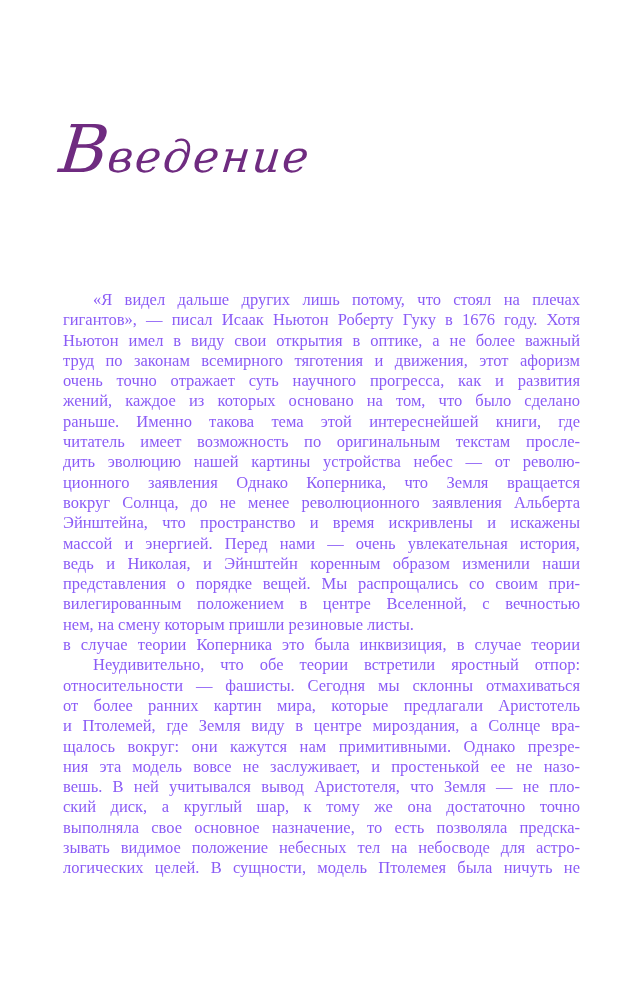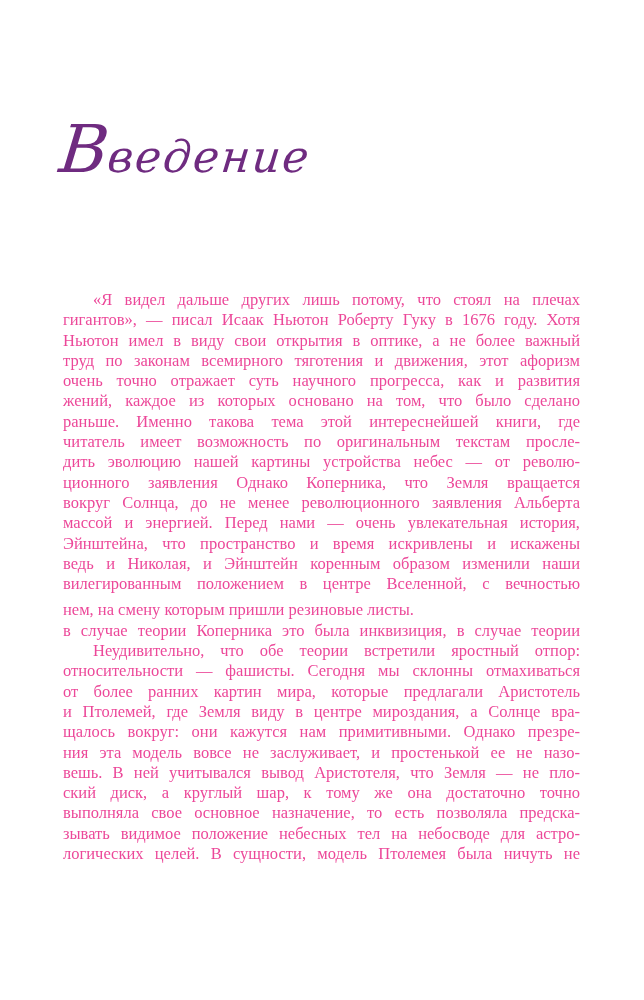--- a/index.html
+++ b/index.html
@@ -50,44 +50,44 @@
     text-align-last: justify;
     text-justify: inter-word;
     white-space: normal;
     hyphens: none;
   }
   .line.first {
     padding-left: 30px;
   }
   .line.last {
     text-align-last: left;
-    margin-top: 6px;
   }
 </style>
 </head>
 <body>
 
 <div class="page">
   <h1 class="chapter-heading" style="color: rgb(111, 43, 128);">Введение</h1>
-  <div class="text-block" style="color: #ec4899;">
+  <div class="text-block" style="color: #8b5cf6;">
       <div class="paragraph">
         <div class="line first">«Я видел дальше других лишь потому, что стоял на плечах</div>
         <div class="line">гигантов», — писал Исаак Ньютон Роберту Гуку в 1676 году. Хотя</div>
         <div class="line">Ньютон имел в виду свои открытия в оптике, а не более важный</div>
         <div class="line">труд по законам всемирного тяготения и движения, этот афоризм</div>
         <div class="line">очень точно отражает суть научного прогресса, как и развития</div>
         <div class="line">жений, каждое из которых основано на том, что было сделано</div>
         <div class="line">раньше. Именно такова тема этой интереснейшей книги, где</div>
         <div class="line">читатель имеет возможность по оригинальным текстам просле-</div>
         <div class="line">дить эволюцию нашей картины устройства небес — от револю-</div>
         <div class="line">ционного заявления Однако Коперника, что Земля вращается</div>
         <div class="line">вокруг Солнца, до не менее революционного заявления Альберта</div>
+        <div class="line">Эйнштейна, что пространство и время искривлены и искажены</div>
         <div class="line">массой и энергией. Перед нами — очень увлекательная история,</div>
-        <div class="line">Эйнштейна, что пространство и время искривлены и искажены</div>
         <div class="line">ведь и Николая, и Эйнштейн коренным образом изменили наши</div>
+        <div class="line">представления о порядке вещей. Мы распрощались со своим при-</div>
         <div class="line">вилегированным положением в центре Вселенной, с вечностью</div>
         <div class="line last">нем, на смену которым пришли резиновые листы.</div>
       </div>
       <div class="paragraph">
         <div class="line">в случае теории Коперника это была инквизиция, в случае теории</div>
         <div class="line first">Неудивительно, что обе теории встретили яростный отпор:</div>
         <div class="line">относительности — фашисты. Сегодня мы склонны отмахиваться</div>
         <div class="line">от более ранних картин мира, которые предлагали Аристотель</div>
         <div class="line">и Птолемей, где Земля виду в центре мироздания, а Солнце вра-</div>
         <div class="line">щалось вокруг: они кажутся нам примитивными. Однако презре-</div>

